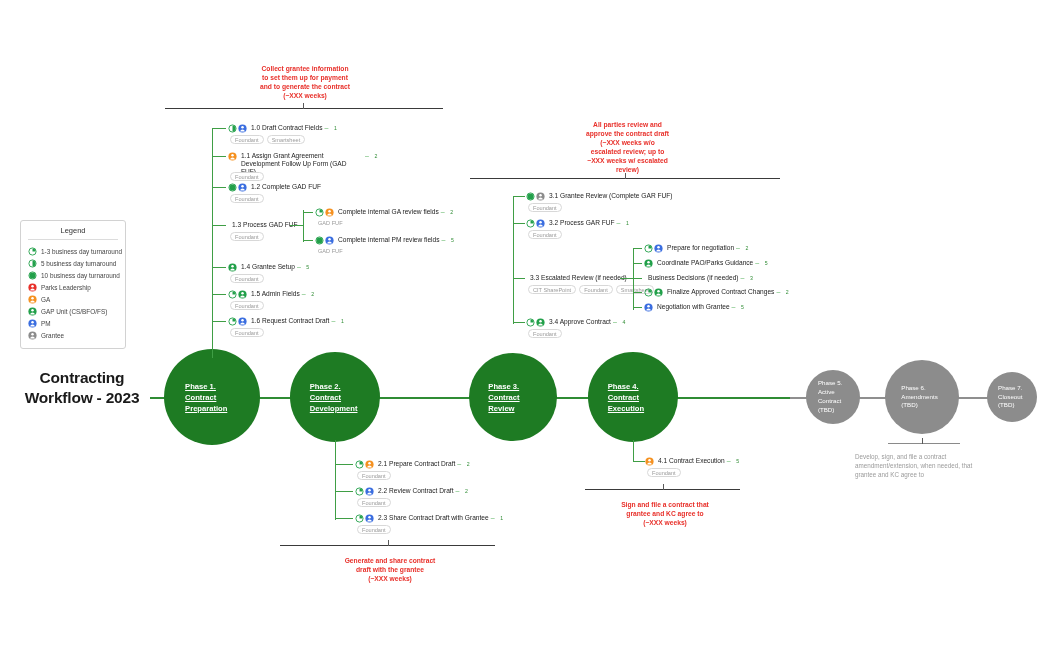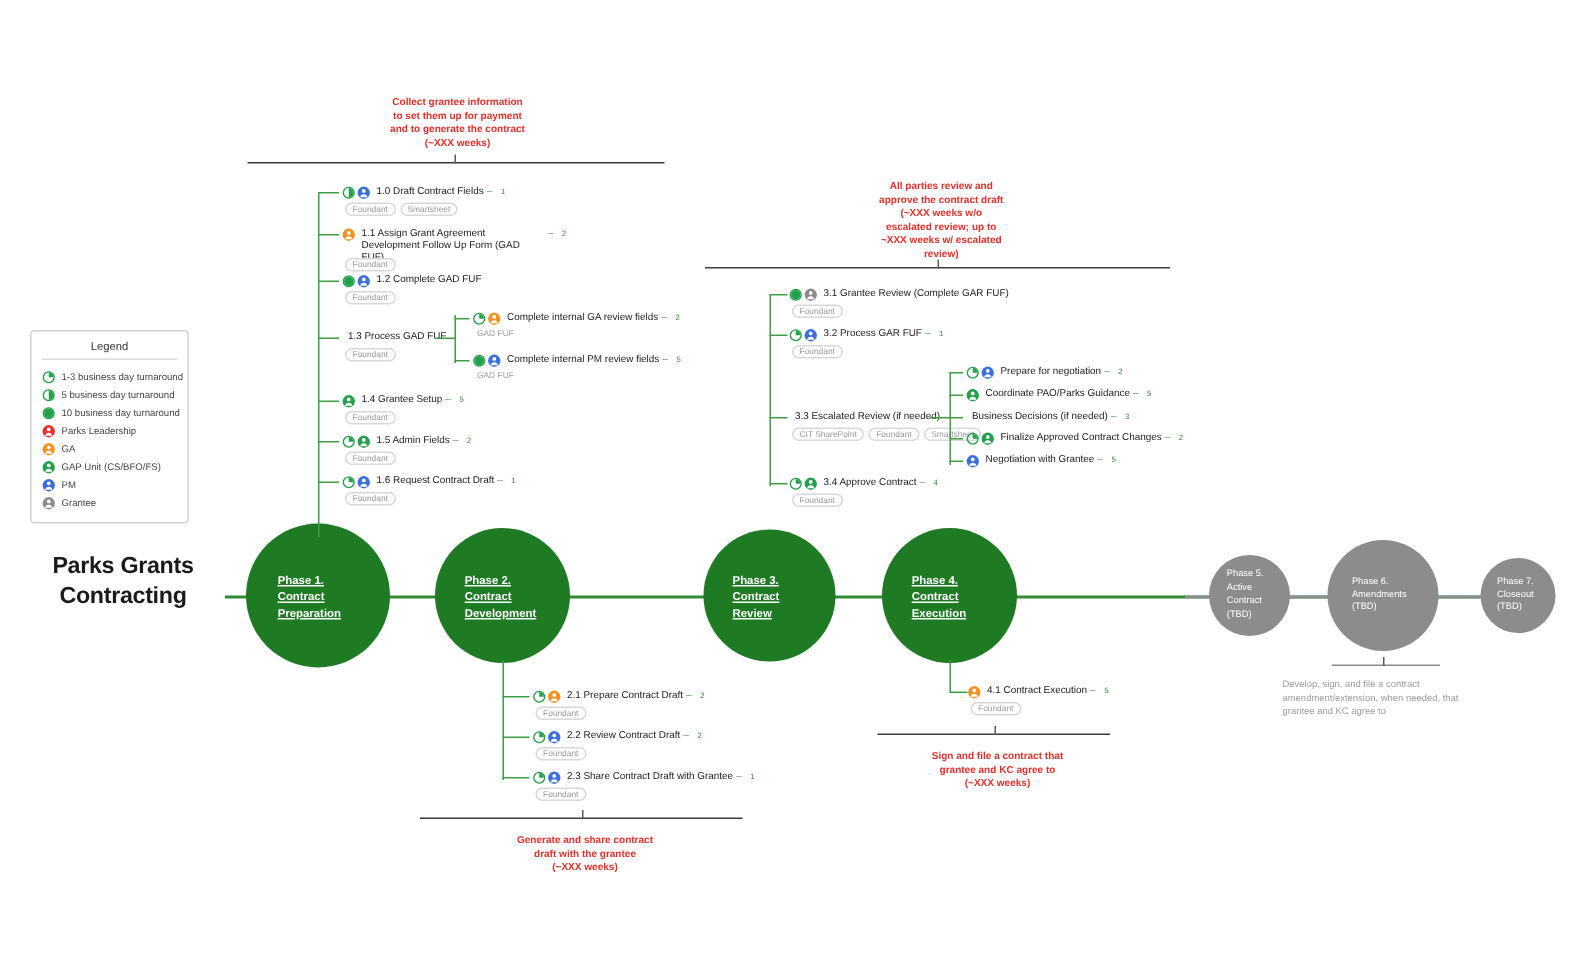--- a/index.html
+++ b/index.html
@@ -91,22 +91,22 @@
     color: #9b9b9b; font-weight: normal; text-align: left; font-size: 6.3px;
     line-height: 1.45;
   }
 </style>
 </head>
 <body>
 
 <div id="canvas">
 
   <div class="title" id="title-block">
-      <div>Parks Grants</div>
       <div>Contracting</div>
+      <div>Workflow - 2023</div>
     </div>
 
   <div class="legend">
     <div class="legend-title">Legend</div>
     <div id="legend-rows">
         <div class="legend-row">
           <span class="ico">
             <svg viewBox="0 0 9 9">
               <circle cx="4.5" cy="4.5" r="3.6" fill="none" stroke="#22a04a" stroke-width="0.9"></circle>
               <path d="M4.5 4.5 L4.5 1.4 A3.1 3.1 0 0 1 7.6 4.5 Z" fill="#22a04a"></path>

